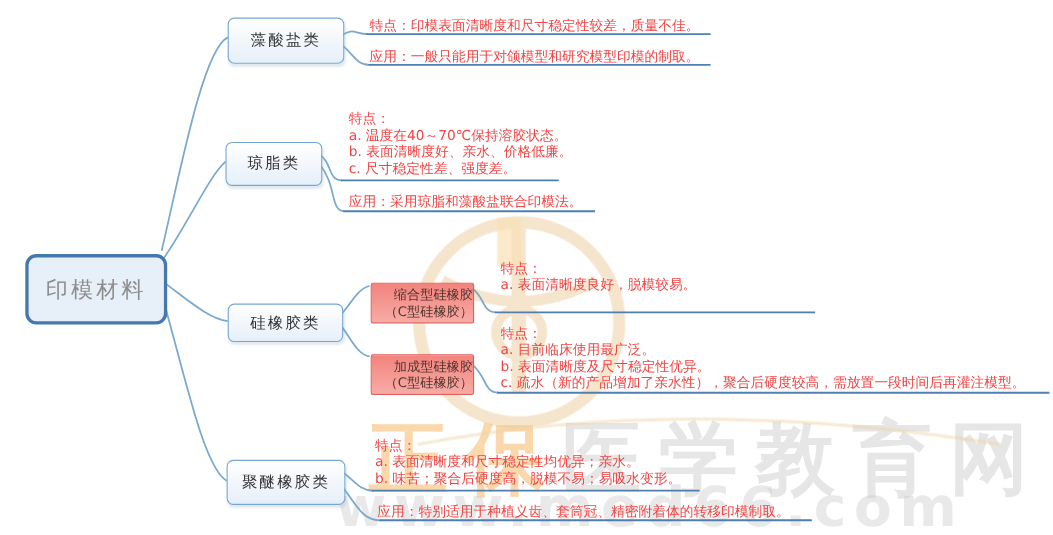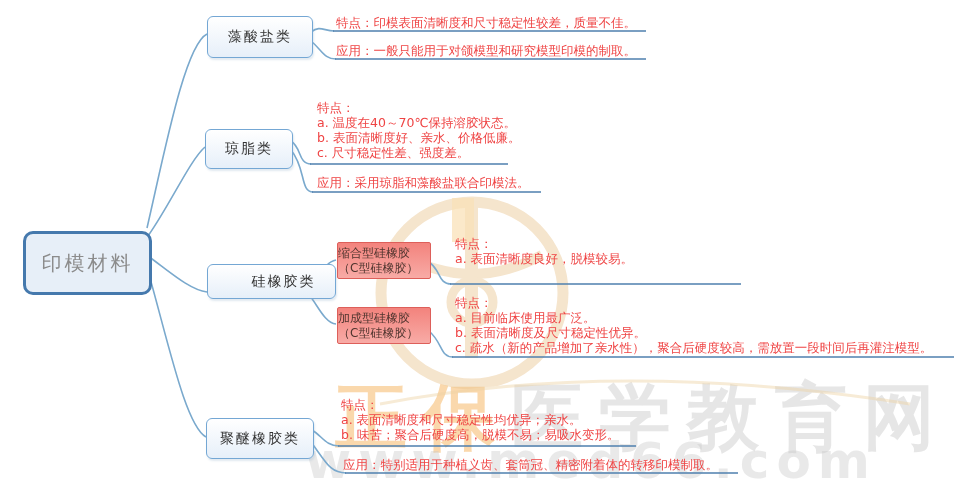--- a/index.html
+++ b/index.html
@@ -28,27 +28,27 @@
     color:#333;font-size:14px;letter-spacing:2px;white-space:nowrap;
     box-shadow:1px 2px 2px rgba(140,170,200,0.25);
   }
   #root-node{
     left:23px;top:214px;width:123px;height:58px;
     border:3px solid #4579ad;border-radius:10px;background:#e7eff8;
     color:#8c8c8c;font-size:20px;letter-spacing:3px;box-shadow:none;margin-top:17px;
   }
   #node-alginate{left:207px;top:16px;width:104px;height:40px;}
   #node-agar{left:205px;top:129px;width:86px;height:38px;}
-  #node-silicone{left:207px;top:264px;width:103px;height:33px;padding-left:24px;}
+  #node-silicone{left:207px;top:276px;width:103px;height:33px;}
   #node-polyether{left:206px;top:418px;width:106px;height:39px;}
   .subtopic{
-    z-index:3;display:flex;flex-direction:column;align-items:flex-start;justify-content:center;
+    z-index:3;display:flex;flex-direction:column;align-items:flex-end;justify-content:center;
     border:1px solid #dd5f5a;border-radius:2px;
     background:linear-gradient(180deg,#f3837d 0%,#f8aba6 100%);
-    color:#4f342e;font-size:12px;line-height:14.5px;white-space:nowrap;
+    color:#4f342e;font-size:12px;line-height:14.5px;white-space:nowrap;margin-top:15px;
   }
   #subnode-c{left:337px;top:242px;width:92px;height:35px;}
   #subnode-a{left:337px;top:307px;width:92px;height:35px;}
   
   .leaf{z-index:3;font-size:12.5px;line-height:15px;color:#ef4444;white-space:nowrap;}
   .leaf div{white-space:nowrap;}
   #b1-feature{left:336px;top:15px;}
   #b1-app{left:336px;top:43px;}
   #b2-feature{left:317px;top:100px;}
   #b2-app{left:317px;top:175px;}

